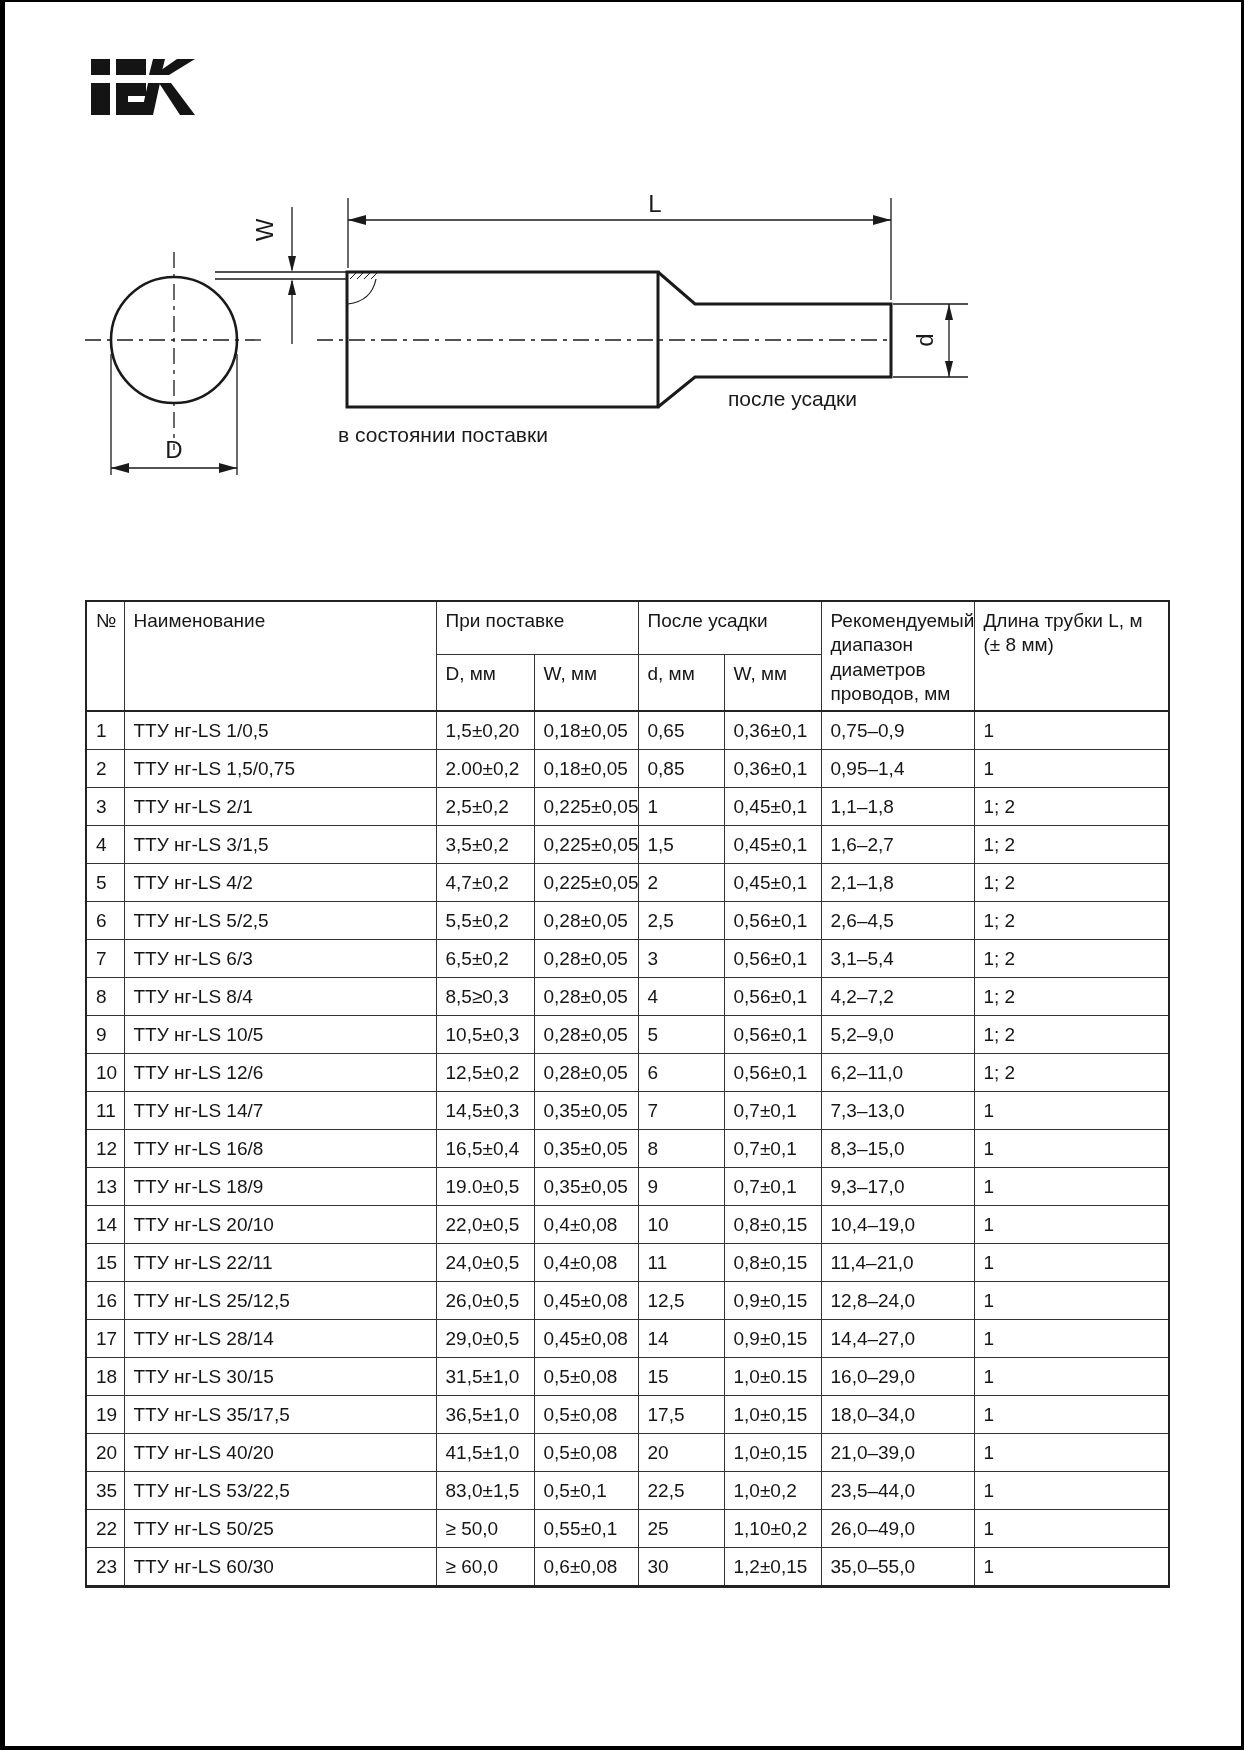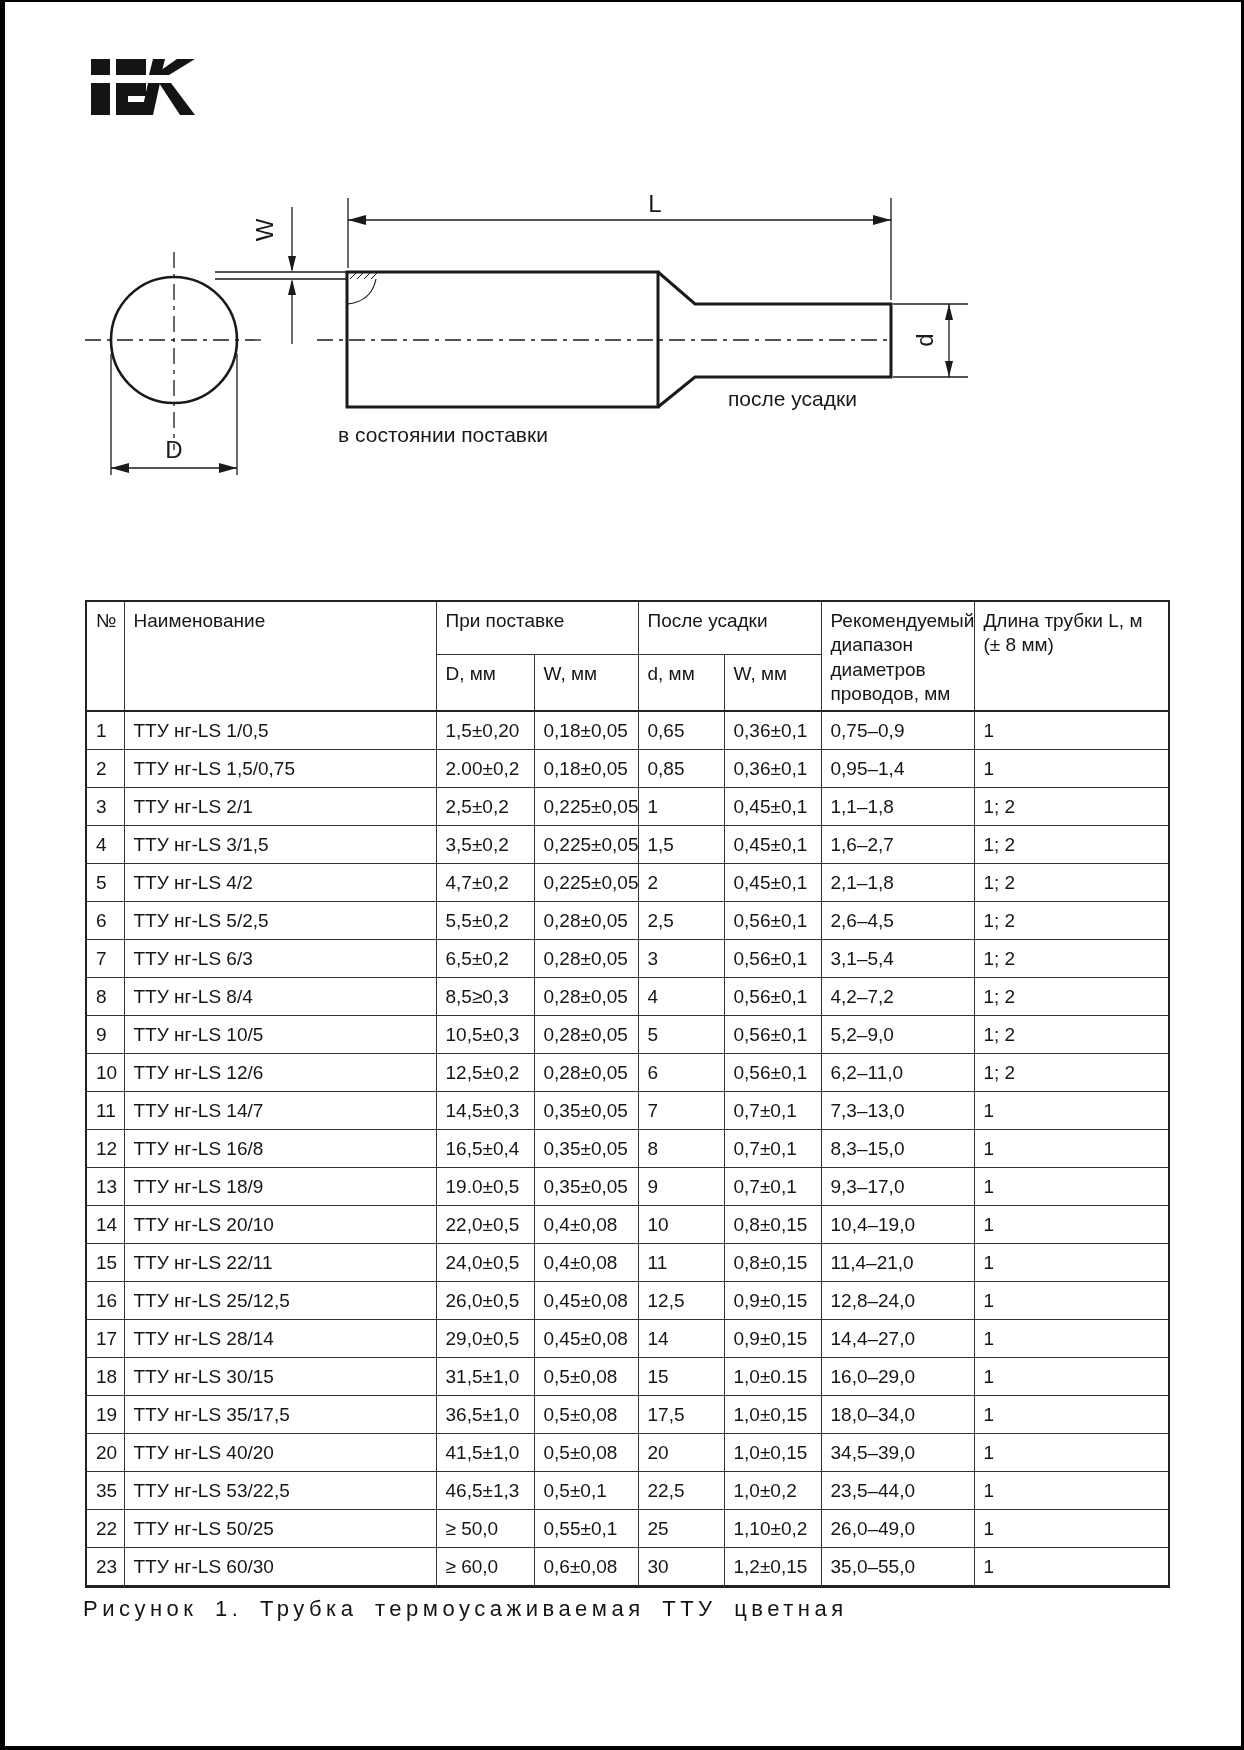--- a/index.html
+++ b/index.html
@@ -344,27 +344,27 @@
           <td>18,0–34,0</td>
           <td>1</td>
         </tr>
         <tr>
           <td class="c-num">20</td>
           <td>ТТУ нг-LS 40/20</td>
           <td>41,5±1,0</td>
           <td>0,5±0,08</td>
           <td>20</td>
           <td>1,0±0,15</td>
-          <td>34,5–39,0</td>
+          <td>21,0–39,0</td>
           <td>1</td>
         </tr>
         <tr>
           <td class="c-num">35</td>
           <td>ТТУ нг-LS 53/22,5</td>
-          <td>46,5±1,3</td>
+          <td>83,0±1,5</td>
           <td>0,5±0,1</td>
           <td>22,5</td>
           <td>1,0±0,2</td>
           <td>23,5–44,0</td>
           <td>1</td>
         </tr>
         <tr>
           <td class="c-num">22</td>
           <td>ТТУ нг-LS 50/25</td>
           <td>≥ 50,0</td>
@@ -380,15 +380,14 @@
           <td>≥ 60,0</td>
           <td>0,6±0,08</td>
           <td>30</td>
           <td>1,2±0,15</td>
           <td>35,0–55,0</td>
           <td>1</td>
         </tr>
       </tbody>
   </table>
 
-  <div class="caption">Рисунок 1. Трубка термоусаживаемая ТТУ цветная</div>
 
 </div>
 
 </body></html>

